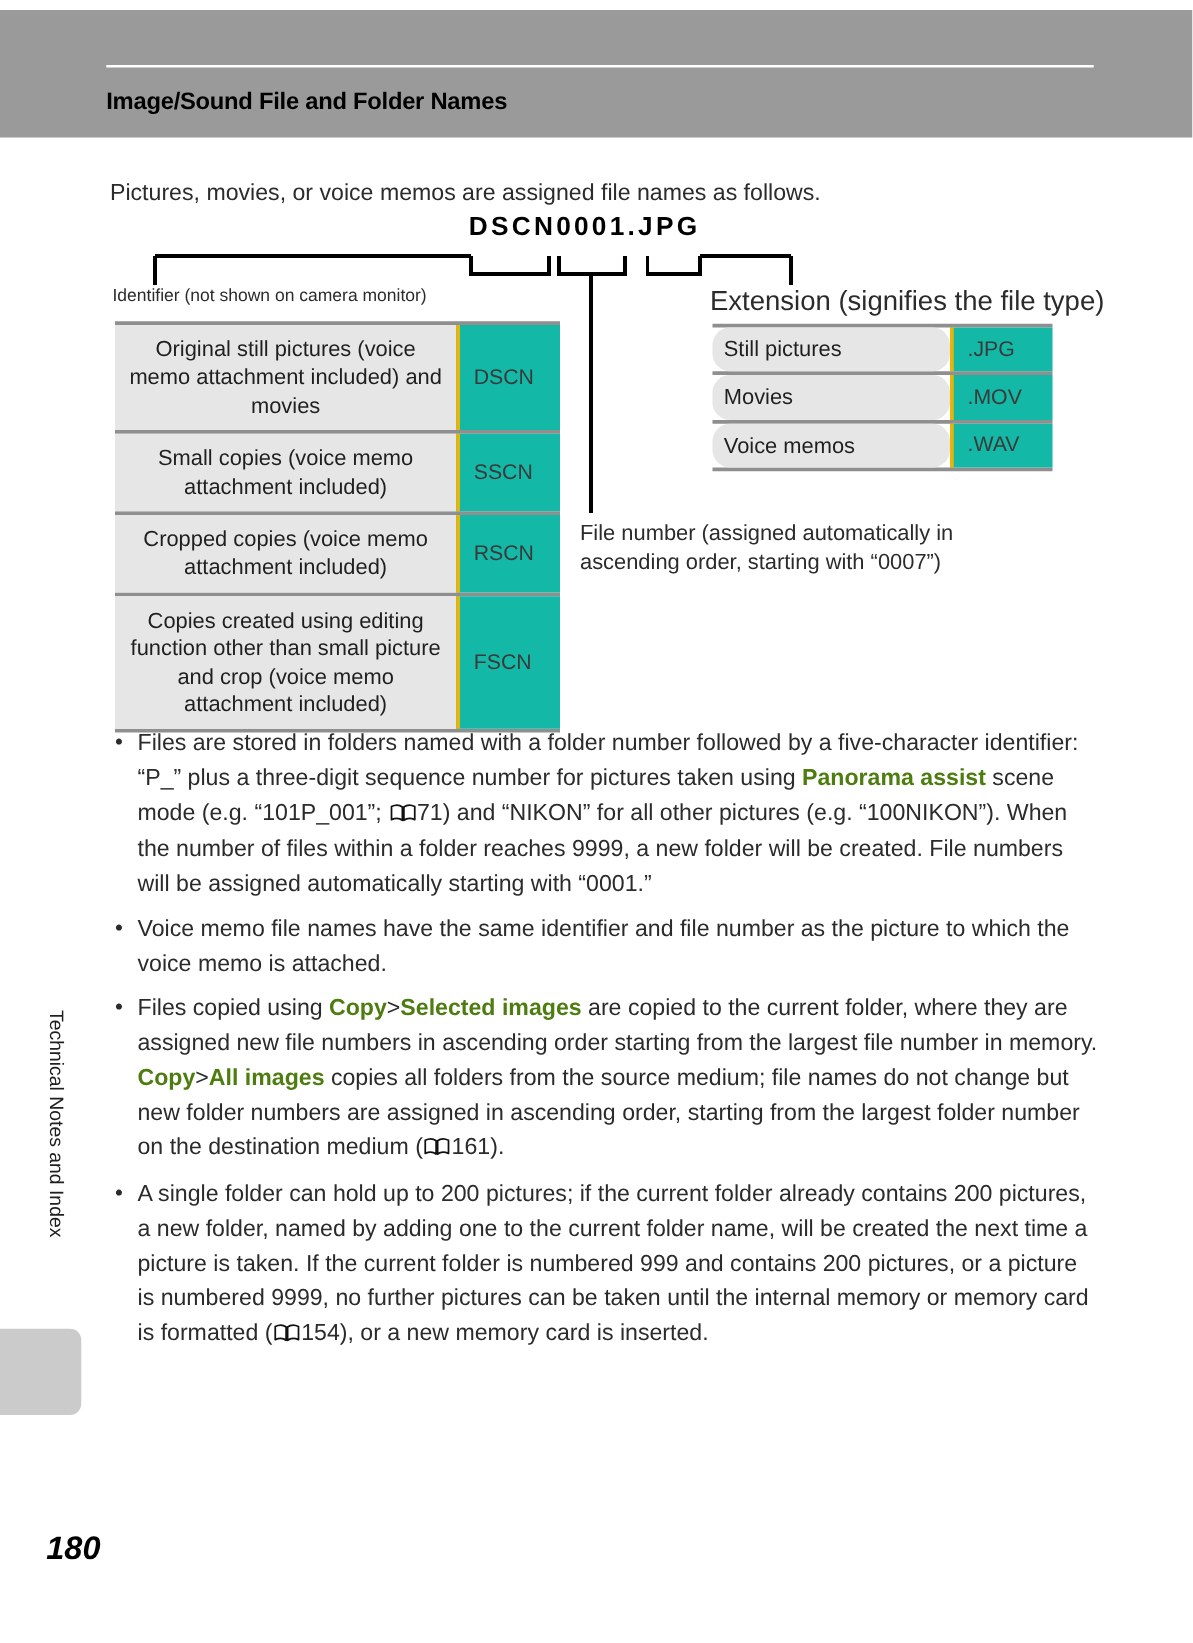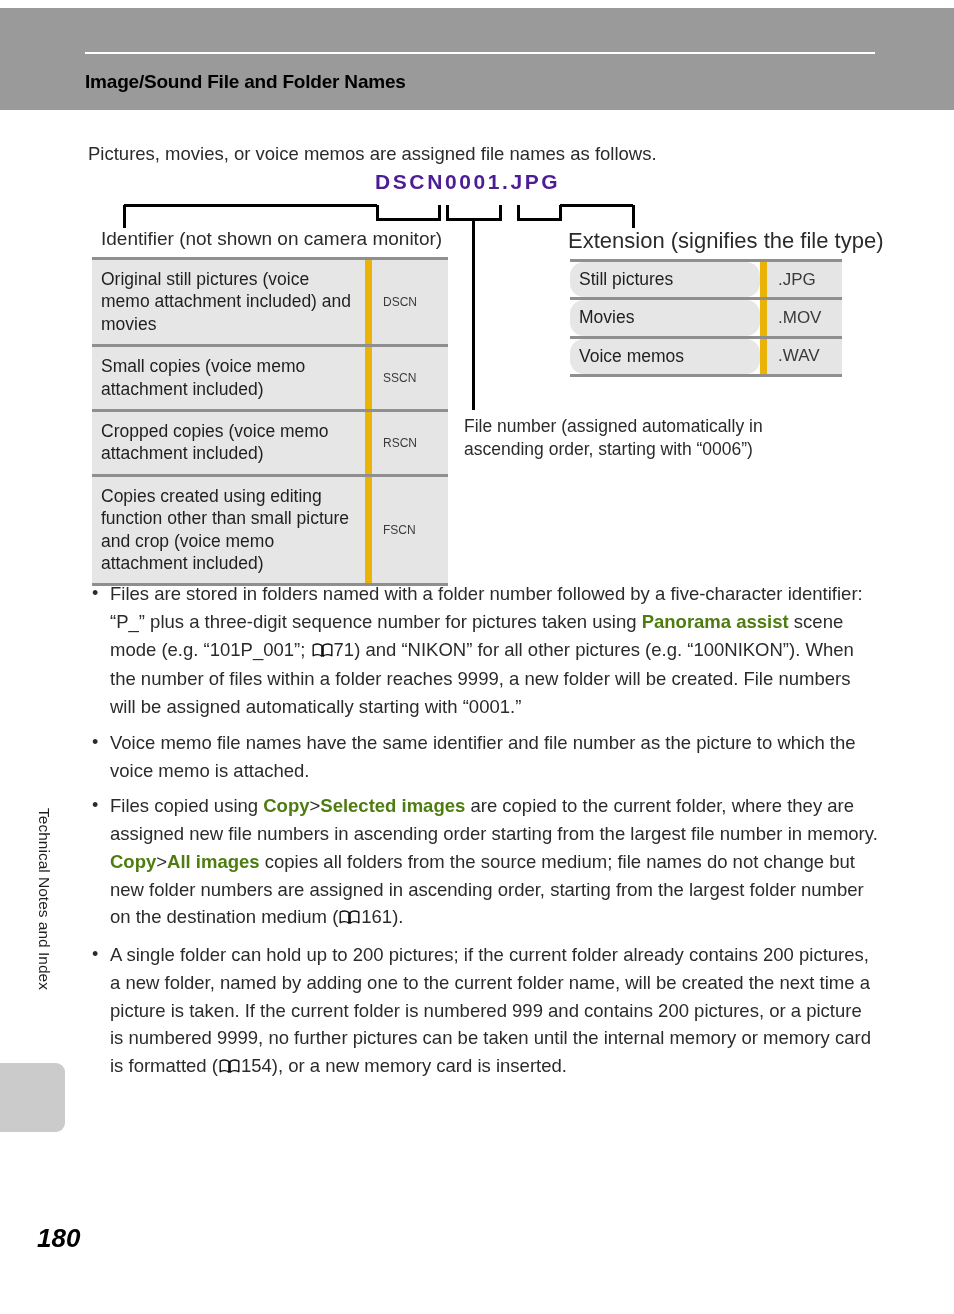--- a/index.html
+++ b/index.html
@@ -55,43 +55,42 @@
   }
 
   
   .filename-sample {
     position: absolute;
     left: 375px;
     top: 170px;
     font-size: 21px;
     font-weight: bold;
     letter-spacing: 2.6px;
-    color: #4c1d95;
+    color: #000000;
     white-space: nowrap;
     text-align: right;
   }
 
   .diagram {
     position: absolute;
     left: 0;
     top: 0;
     width: 954px;
     height: 1314px;
     pointer-events: none;
   }
 
   
   .cap-identifier {
     position: absolute;
     left: 90px;
     top: 228px;
-    font-size: 19px;
-    color: #2b2b2b;
-    white-space: nowrap;
-    margin-left: 11px;
+    font-size: 14px;
+    color: #2b2b2b;
+    white-space: nowrap;
   }
   .cap-extension {
     position: absolute;
     left: 568px;
     top: 228px;
     font-size: 22px;
     color: #2b2b2b;
     white-space: nowrap;
   }
   .cap-filenumber {
@@ -118,44 +117,45 @@
     display: flex;
     align-items: stretch;
   }
   .cell-desc {
     background: #e6e6e6;
     color: #1f1f1f;
     display: flex;
     align-items: center;
   }
   .cell-code {
-    background: #e5e5e5;
+    background: #14b8a6;
     color: #3a3a3a;
     display: flex;
     align-items: center;
-    border-left: 7px solid #eab308;
+    border-left: 3px solid #eab308;
   }
 
   
   #table-identifier {
     left: 92px;
     top: 257px;
     width: 356px;
+    text-align: center;
   }
   #table-identifier .cell-desc {
     width: 273px;
     padding: 8px 9px 9px 9px;
     font-size: 17.5px;
     line-height: 1.28;
     box-sizing: border-box;
   }
   #table-identifier .cell-code {
     width: 83px;
     padding-left: 11px;
-    font-size: 12px;
+    font-size: 17px;
     box-sizing: border-box;
   }
 
   
   #table-extension {
     left: 570px;
     top: 259px;
     width: 272px;
   }
   #table-extension .cell-desc {
@@ -270,21 +270,21 @@
 
     <path d="M 518 205 L 518 219 L 560 219 L 560 205"></path>
 
     <path d="M 560 205 L 633 205"></path>
     <path d="M 633 205 L 633 228"></path>
   </g>
 </svg>
 
 <div class="cap-identifier">Identifier (not shown on camera monitor)</div>
 <div class="cap-extension">Extension (signifies the file type)</div>
-<div class="cap-filenumber">File number (assigned automatically in ascending order, starting with “0006”)</div>
+<div class="cap-filenumber">File number (assigned automatically in ascending order, starting with “0007”)</div>
 
 <div class="tbl" id="table-identifier">
   <div class="rowline"></div>
 
   <div class="tbl-row">
     <div class="cell-desc">Original still pictures (voice memo attachment included) and movies</div>
     <div class="cell-code">DSCN</div>
   </div>
   <div class="rowline"></div>
 

